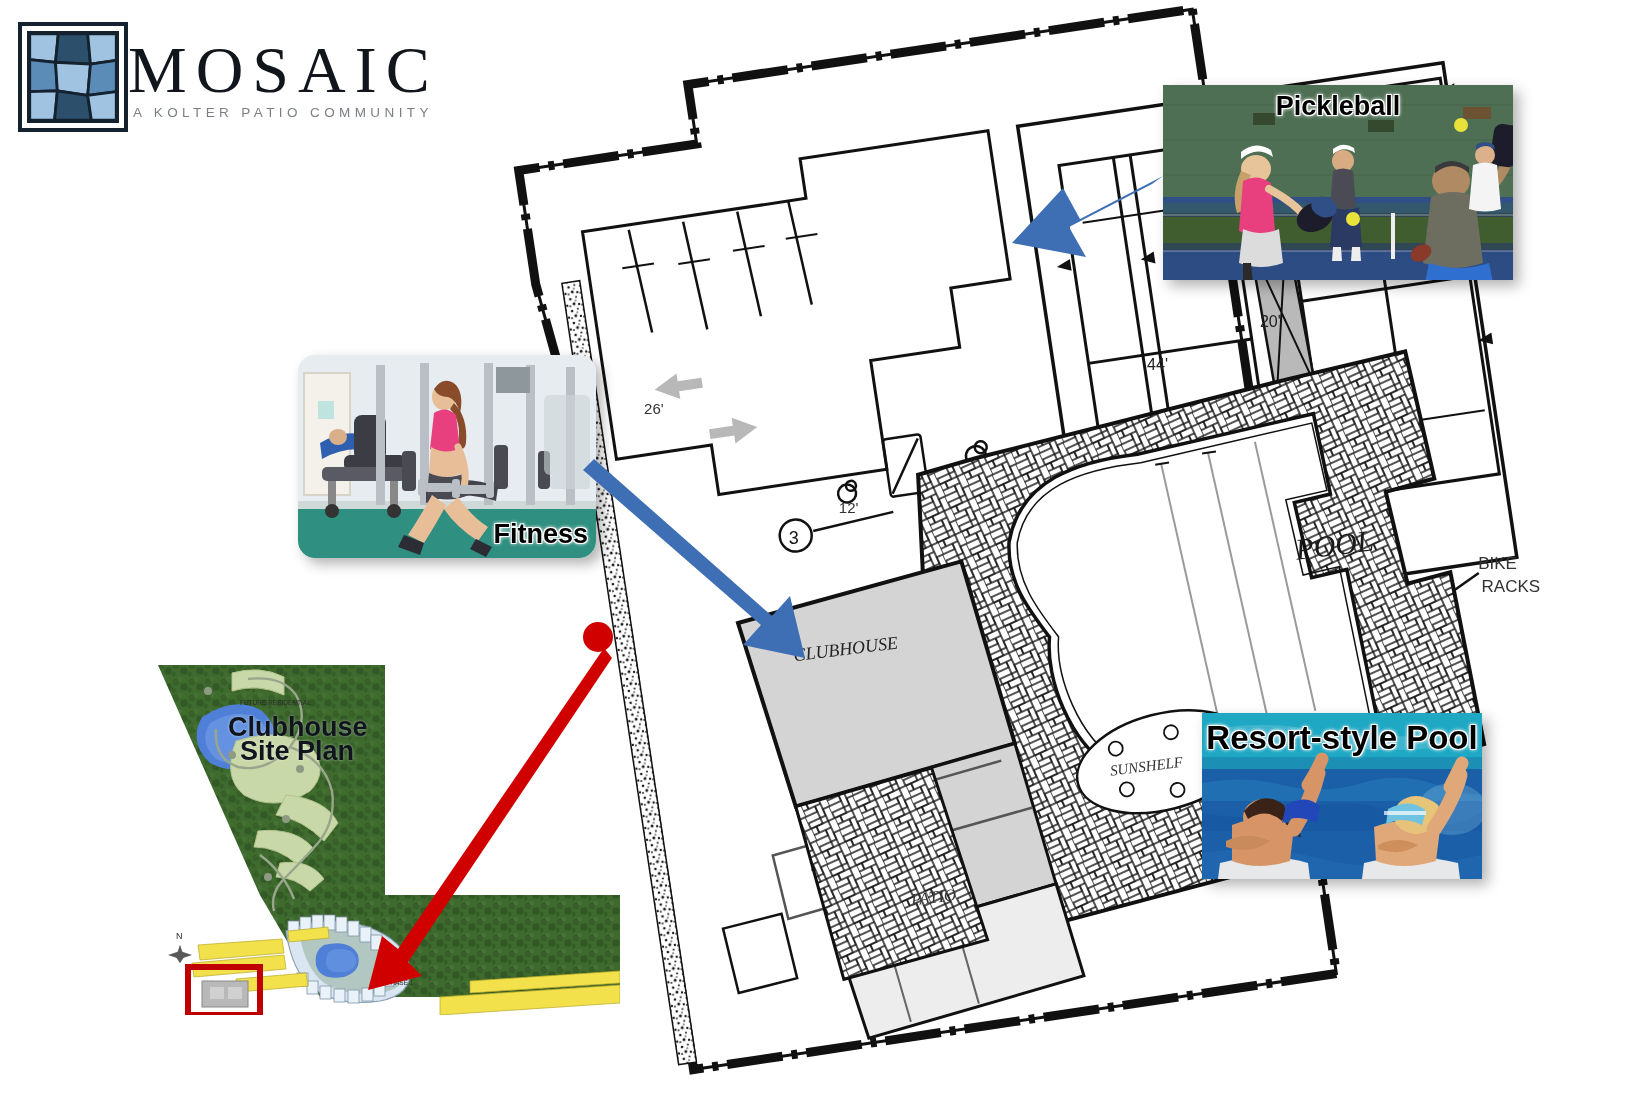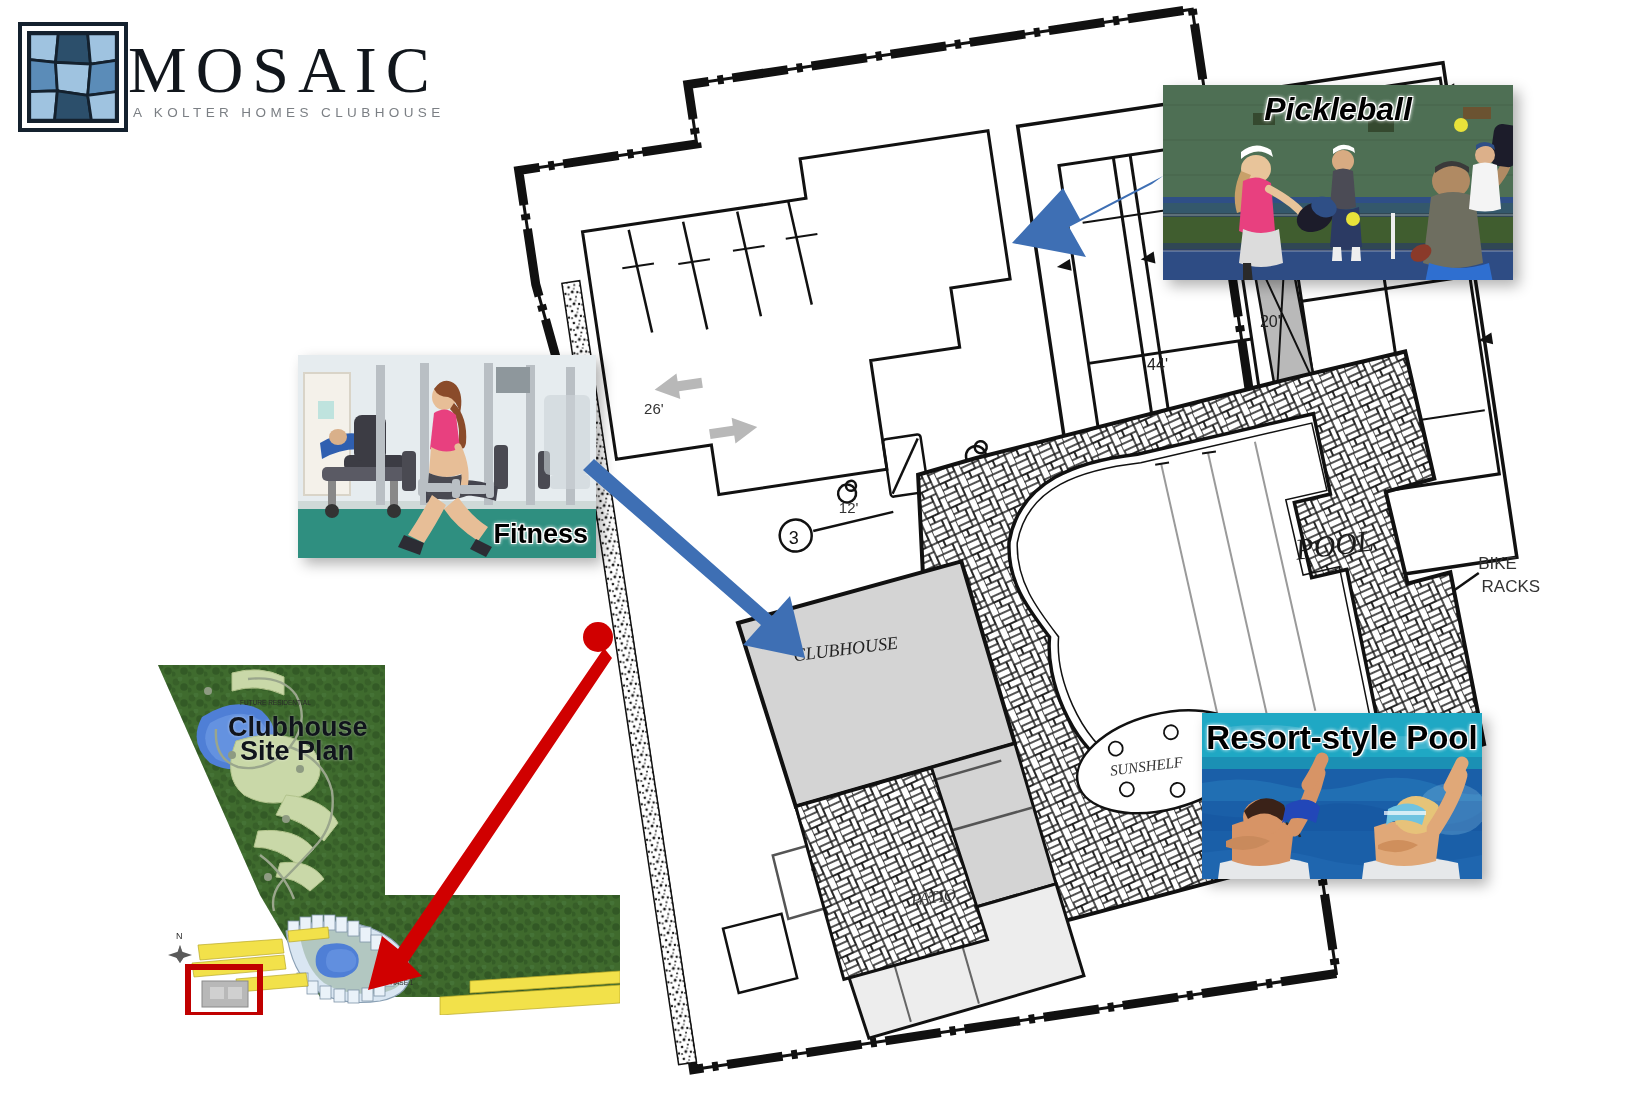--- a/index.html
+++ b/index.html
@@ -21,22 +21,22 @@
   #blueprint svg{display:block;width:100%;height:100%;}
 
   
   .photo{position:absolute;overflow:hidden;box-shadow:6px 6px 13px rgba(0,0,0,.30);}
   .photo .cap{position:absolute;font-weight:bold;color:#000;
       text-shadow:0 0 4px #fff,0 0 4px #fff,1px 1px 0 #fff,-1px -1px 0 #fff,1px -1px 0 #fff,-1px 1px 0 #fff;
       white-space:nowrap;z-index:6;}
   .photo svg{display:block;width:100%;height:100%;}
 
   #ph-pickle{left:1163px;top:85px;width:350px;height:195px;}
-  #ph-pickle .cap{left:50%;transform:translateX(-50%);top:6px;font-size:32px;font-style:italic;}
-  #ph-fit{left:298px;top:355px;width:298px;height:203px;}
+  #ph-pickle .cap{left:50%;transform:translateX(-50%);top:6px;font-size:27px;}
+  #ph-fit{left:298px;top:355px;width:298px;height:203px;border-radius:17px;}
   #ph-fit .cap{right:8px;bottom:8px;font-size:27px;}
   #ph-pool{left:1202px;top:713px;width:280px;height:166px;}
   #ph-pool .cap{left:50%;transform:translateX(-50%);top:6px;font-size:33px;}
 
   
   #siteplan{position:absolute;left:140px;top:645px;width:480px;height:370px;}
   #siteplan svg{display:block;width:100%;height:100%;}
   #siteplan .splabel{position:absolute;font-weight:bold;color:#10141c;font-size:27px;line-height:1.08;
      text-shadow:0 0 3px rgba(255,255,255,.55);}
   #sp-l1{left:88px;top:68px;}
@@ -262,21 +262,21 @@
             <polygon points="69,36 97,32 97,66 66,70" fill="#5b8cb8"></polygon>
             <polygon points="3,66 33,65 30,97 3,97" fill="#9fc3e0"></polygon>
             <polygon points="33,65 66,70 70,97 30,97" fill="#2c4f6b"></polygon>
             <polygon points="66,70 97,66 97,97 70,97" fill="#9fc3e0"></polygon>
           </g>
           <rect x="1.5" y="1.5" width="97" height="97" fill="none" stroke="#14212e" stroke-width="3"></rect>
         </svg>
       </div>
       <div id="wordmark">
         <div class="big">MOSAIC</div>
-        <div class="small">A KOLTER HOMES CLUBHOUSE</div>
+        <div class="small">A KOLTER PATIO COMMUNITY</div>
       </div>
     </div>
   </div>
 
   <div class="photo" id="ph-pickle">
     <svg viewBox="0 0 350 195" preserveAspectRatio="none" xmlns="http://www.w3.org/2000/svg">
       <rect width="350" height="195" fill="#4a6a4e"></rect>
       <rect y="0" width="350" height="112" fill="#4e6f54"></rect>
       <g opacity=".25" stroke="#2e4433" stroke-width="1">
         <line x1="0" y1="20" x2="350" y2="20"></line>

